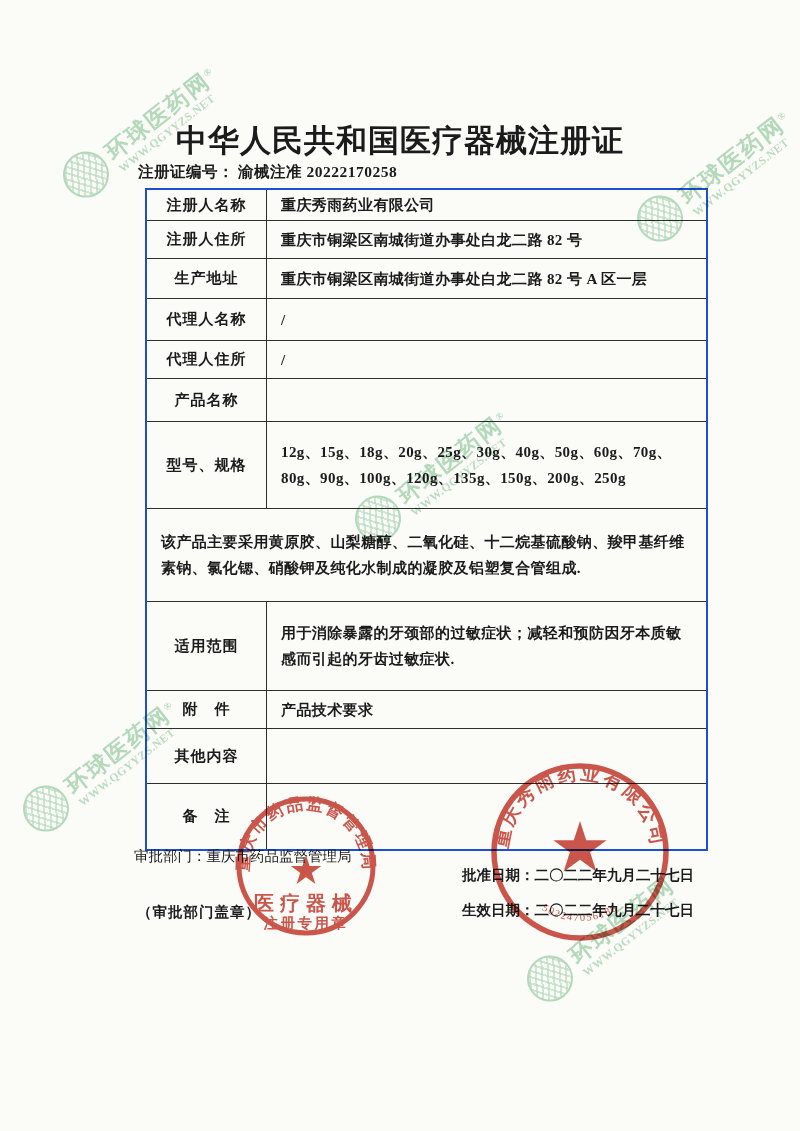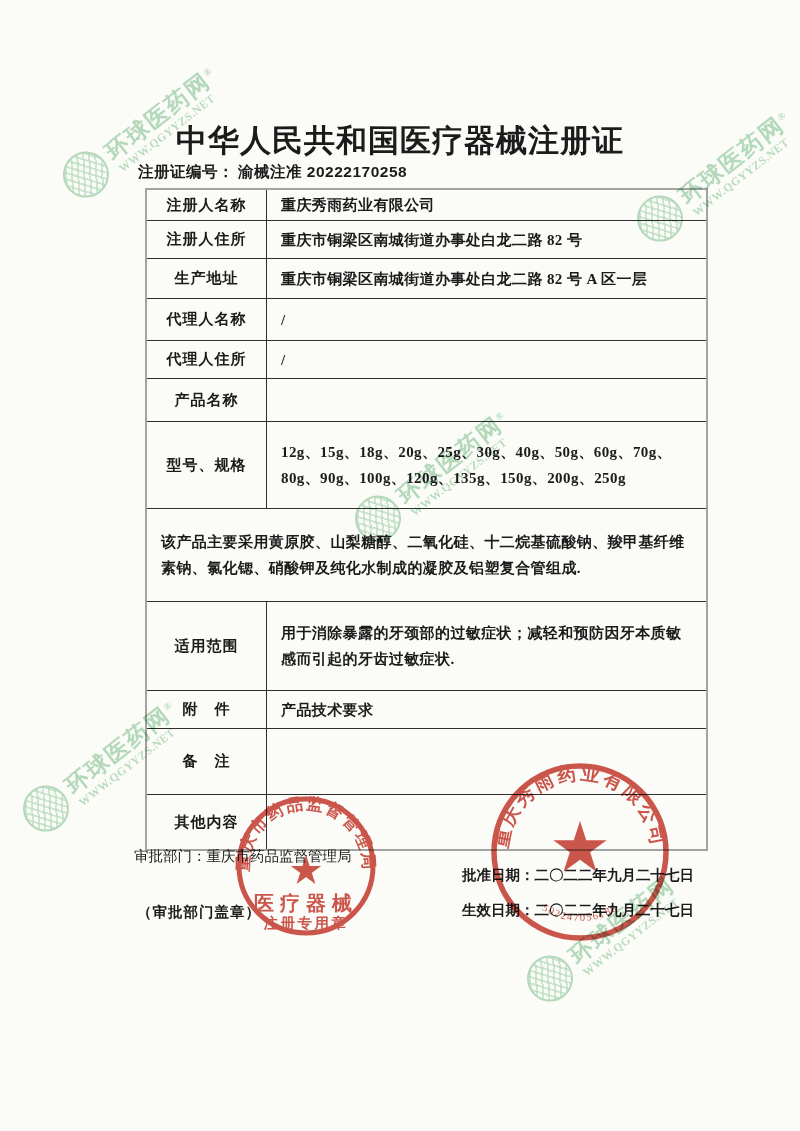--- a/index.html
+++ b/index.html
@@ -14,26 +14,26 @@
   
   .cert-title{
     position:absolute;top:120px;left:0;width:100%;
     text-align:center;font-size:31px;font-weight:900;letter-spacing:1px;
     z-index:2;
   }
   .reg-line{
     position:absolute;top:162px;left:138px;font-size:15.5px;font-weight:bold;
     letter-spacing:.5px;z-index:2;
   }
-  .reg-line .reg-val{margin-left:4px;font-family:Liberation Sans, sans-serif;margin-top:35px;}
+  .reg-line .reg-val{margin-left:4px;font-family:Liberation Serif, serif;margin-top:35px;}
 
   
   .info-table{
     position:absolute;left:145px;top:188px;width:563px;
-    border:2px solid #a3a3a3;box-sizing:border-box;z-index:2;
+    border:2px solid #1d4ed8;box-sizing:border-box;z-index:2;
     background:transparent;
   }
   .trow{display:flex;box-sizing:border-box;}
   .trow + .trow{border-top:1.6px solid #2f2f2f;}
   .tlabel{
     width:120px;flex:0 0 120px;display:flex;align-items:center;justify-content:center;
     font-size:15px;font-weight:bold;letter-spacing:1px;text-align:center;
     border-right:1.6px solid #2f2f2f;box-sizing:border-box;padding:2px 4px;
   }
   .tvalue{
@@ -157,26 +157,26 @@
       <div class="tvalue">该产品主要采用黄原胶、山梨糖醇、二氧化硅、十二烷基硫酸钠、羧甲基纤维素钠、氯化锶、硝酸钾及纯化水制成的凝胶及铝塑复合管组成.</div>
     </div>
     <div class="trow" style="height:89px">
       <div class="tlabel">适用范围</div>
       <div class="tvalue">用于消除暴露的牙颈部的过敏症状；减轻和预防因牙本质敏感而引起的牙齿过敏症状.</div>
     </div>
     <div class="trow" style="height:38px">
       <div class="tlabel">附　件</div>
       <div class="tvalue">产品技术要求</div>
     </div>
+    <div class="trow" style="height:55px">
+      <div class="tlabel">其他内容</div>
+      <div class="tvalue"></div>
+    </div>
     <div class="trow" style="height:66px">
       <div class="tlabel">备　注</div>
-      <div class="tvalue"></div>
-    </div>
-    <div class="trow" style="height:55px">
-      <div class="tlabel">其他内容</div>
       <div class="tvalue"></div>
     </div>
   </div>
 
   <div class="dept-line">
     <span>审批部门：</span><span>重庆市药品监督管理局</span>
   </div>
   <div class="seal-note">（审批部门盖章）</div>
   <div class="dates">
     <div class="dline">

